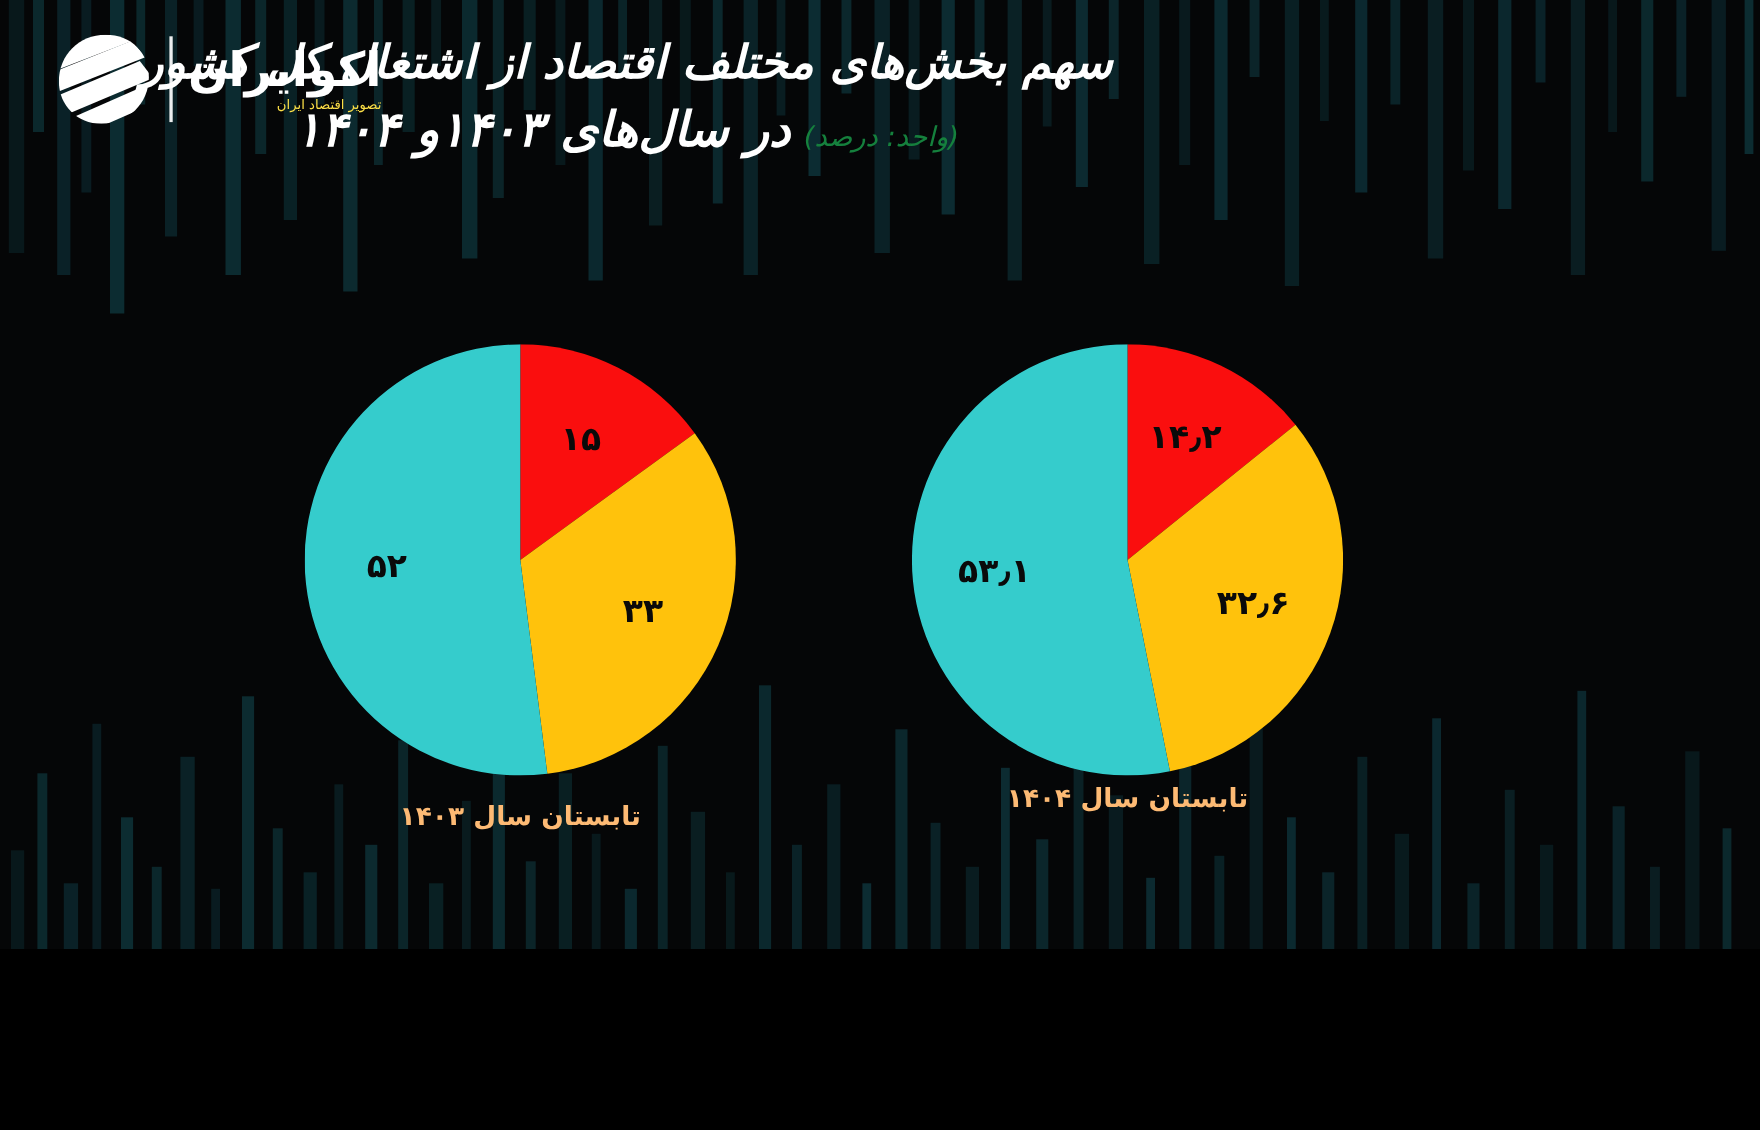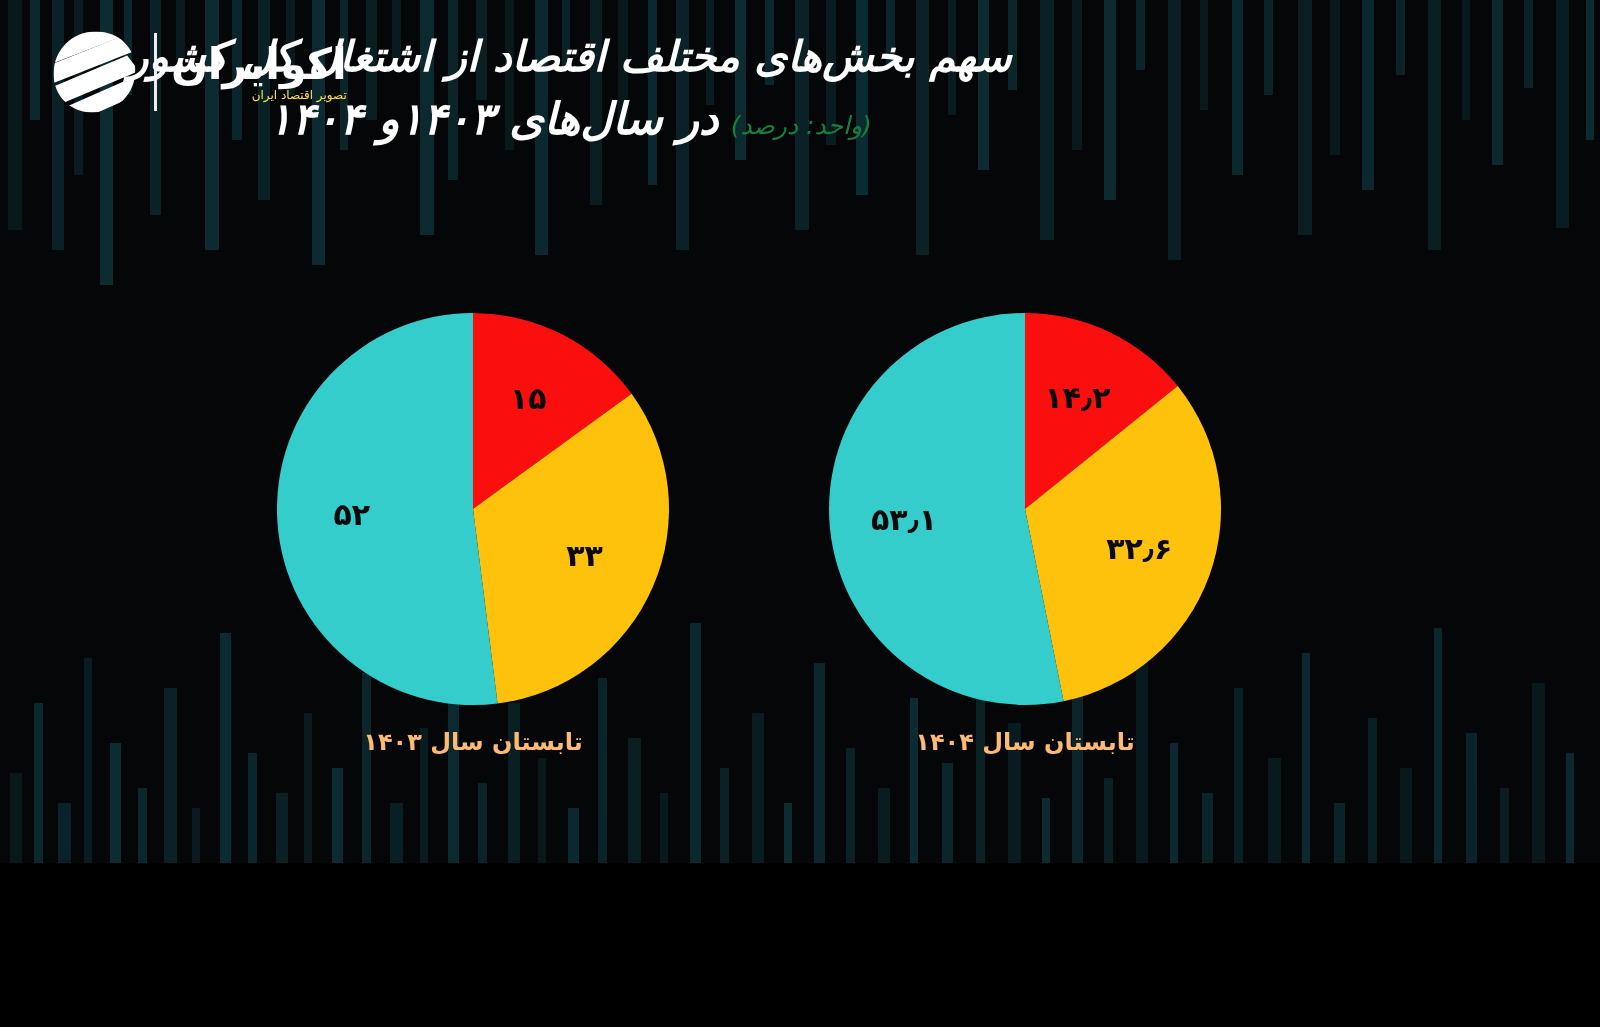--- a/index.html
+++ b/index.html
@@ -364,18 +364,18 @@
     <div class="pie-wrap" id="pie-wrap-1" style="left:829px; top:13px;">
         <svg class="pie-svg" width="392" height="392" viewBox="0 0 392 392">
           <path d="M 196 196 L 196.00 0.00 A 196 196 0 0 1 348.69 73.11 Z" fill="#FA0E0E"></path>
           <text class="slice-label" x="248.5" y="86.4" fill="#0a0a0a">۱۴٫۲</text>
           <path d="M 196 196 L 348.69 73.11 A 196 196 0 0 1 234.58 388.17 Z" fill="#FFC20C"></path>
           <text class="slice-label" x="310.3" y="237.4" fill="#0a0a0a">۳۲٫۶</text>
           <path d="M 196 196 L 234.58 388.17 A 196 196 0 1 1 196.00 0.00 Z" fill="#35CCCC"></path>
           <text class="slice-label" x="75.1" y="208.0" fill="#0a0a0a">۵۳٫۱</text>
         </svg>
       </div>
-    <div class="pie-caption" id="pie-caption-1" style="left:829px; top:428px;">تابستان سال ۱۴۰۴</div>
+    <div class="pie-caption" id="pie-caption-1" style="left:829px; top:412px;">تابستان سال ۱۴۰۴</div>
 
   </div>
 
 
 </div>
 
 </body></html>

